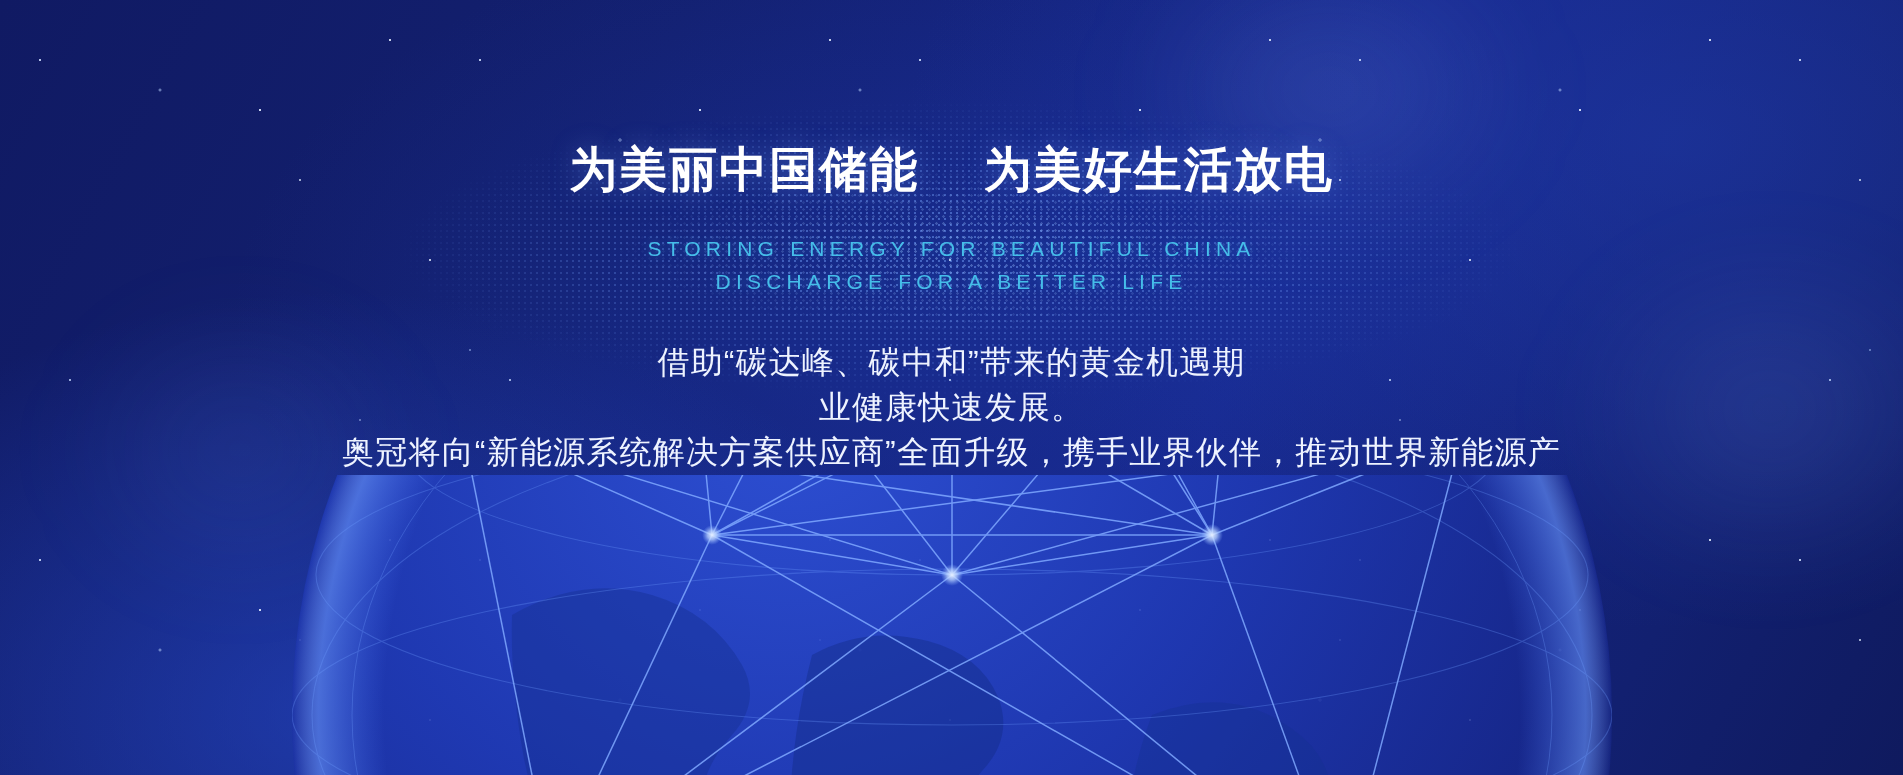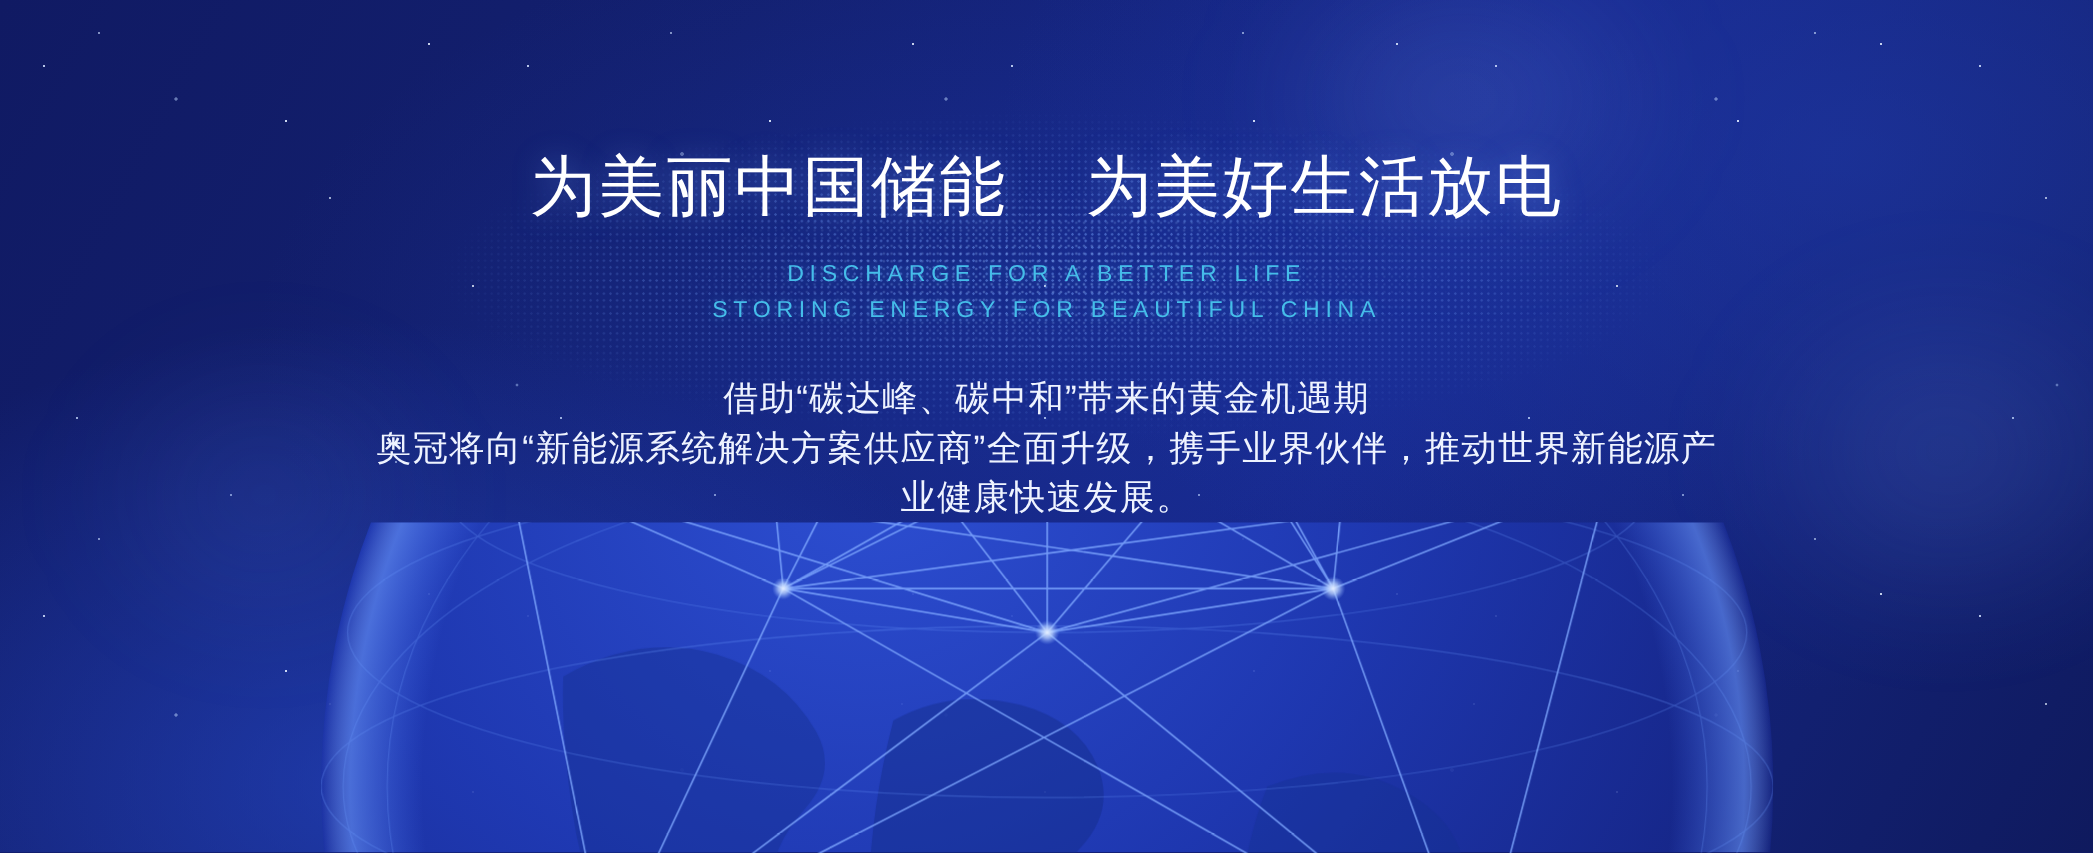--- a/index.html
+++ b/index.html
@@ -116,22 +116,22 @@
   .content{
     position:relative;
     z-index:6;
     width:100%;
     text-align:center;
     padding-top:128px;
   }
 
   .headline{
     font-family:"Liberation Sans", sans-serif;
-    font-weight:normal;
-    font-size:60px;
+    font-weight:bold;
+    font-size:48px;
     line-height:84px;
     color:#ffffff;
     letter-spacing:2px;
     white-space:nowrap;
     text-shadow:0 0 26px rgba(120,170,255,.35);
   }
   .headline .gap{ display:inline-block; width:34px; }
 
   .subtitle{
     margin-top:20px;
@@ -273,24 +273,24 @@
 
   <div class="content">
 
     <div class="headline">
       <span>为美丽中国储能</span>
       <span class="gap"></span>
       <span>为美好生活放电</span>
     </div>
 
     <div class="subtitle">
+      <span class="line">STORING ENERGY FOR BEAUTIFUL CHINA</span>
       <span class="line">DISCHARGE FOR A BETTER LIFE</span>
-      <span class="line">STORING ENERGY FOR BEAUTIFUL CHINA</span>
     </div>
 
     <div class="body-copy">
       <span class="line">借助“碳达峰、碳中和”带来的黄金机遇期</span>
+      <span class="line">业健康快速发展。</span>
       <span class="line">奥冠将向“新能源系统解决方案供应商”全面升级，携手业界伙伴，推动世界新能源产</span>
-      <span class="line">业健康快速发展。</span>
     </div>
 
   </div>
 </div>
 
 </body></html>

